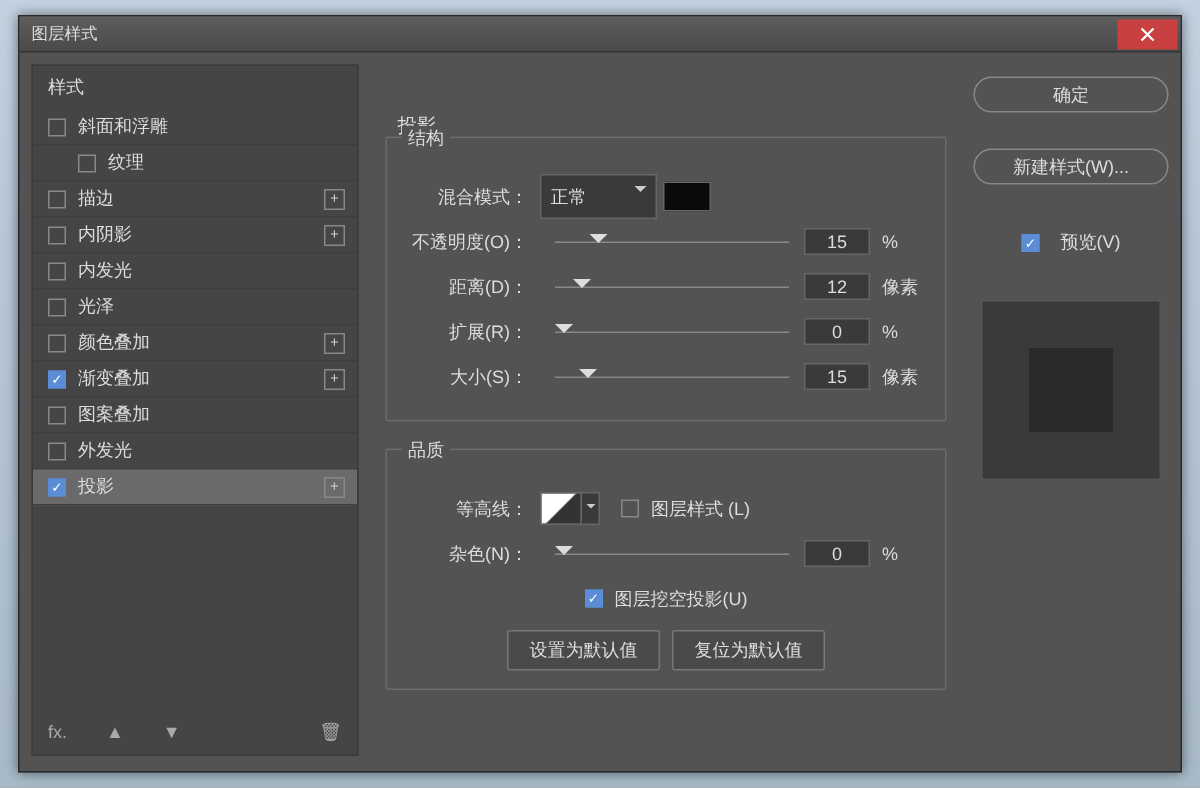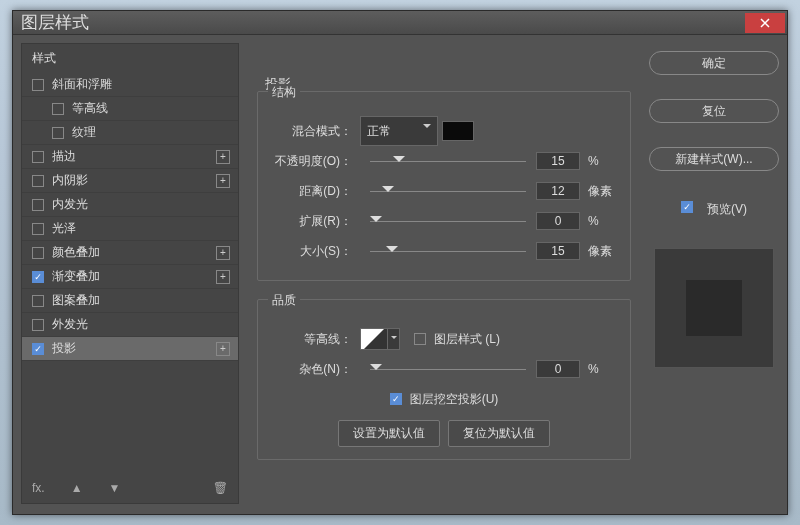--- a/index.html
+++ b/index.html
@@ -1,19 +1,19 @@
 <!DOCTYPE html>
 <html><head>
 <meta charset="utf-8">
 <style>
 *{box-sizing:border-box;margin:0;padding:0;font-family:"Microsoft YaHei",sans-serif;font-size:12px;color:#ddd;user-select:none}
 body{background:linear-gradient(to bottom,#c2d2e0 0%,#b8c8d8 30%,#a8bac8 100%);width:800px;height:525px;overflow:hidden}
 .window{position:absolute;left:12px;top:10px;width:776px;height:505px;background:#535353;border:1px solid #2a2a2a;box-shadow:0 0 8px rgba(0,0,0,.5)}
 .titlebar{height:24px;background:linear-gradient(#5d5d5d,#4a4a4a);display:flex;align-items:center;justify-content:space-between;border-bottom:1px solid #333}
-.title{padding-left:8px;font-size:17px}
+.title{padding-left:8px;font-size:11px}
 .close-btn{width:40px;height:20px;background:#c94040;display:flex;align-items:center;justify-content:center;margin-right:2px;cursor:pointer}
 .close-btn svg{width:10px;height:10px}
 .body{position:absolute;left:8px;top:32px;right:8px;bottom:10px;display:flex;gap:8px}
 .sidebar{width:218px;background:#454545;border:1px solid #3a3a3a;display:flex;flex-direction:column}
 .sb-header{padding:6px 10px;background:#454545}
 .sb-sub{padding:6px 10px;background:#454545;border-bottom:1px solid #3e3e3e}
 .sb-item{height:24px;display:flex;align-items:center;padding:0 8px 0 10px;border-bottom:1px solid #3e3e3e;cursor:pointer}
 .sb-item.indent{padding-left:30px}
 .sb-item.active{background:#6a6a6a}
 .chk{width:12px;height:12px;border:1px solid #888;margin-right:8px;display:flex;align-items:center;justify-content:center}
@@ -38,21 +38,21 @@
 .unit{margin-left:8px;width:30px}
 .dial{width:28px;height:28px;border:1px solid #888;border-radius:50%;position:relative;margin:0 6px;cursor:pointer}
 .dial::after{content:"";position:absolute;left:50%;top:2px;width:1px;height:10px;background:#ccc;transform-origin:bottom;transform:translateX(-50%) rotate(-30deg)}
 .contour{width:28px;height:22px;background:linear-gradient(135deg,#fff 0%,#fff 48%,#333 52%,#333 100%);border:1px solid #666;cursor:pointer}
 .contour-dd{width:12px;height:22px;background:#3a3a3a;border:1px solid #666;border-left:none;display:flex;align-items:center;justify-content:center;cursor:pointer}
 .contour-dd::after{content:"";border:3px solid transparent;border-top-color:#ccc}
 .btn-row{display:flex;gap:8px;justify-content:center;margin-top:8px}
 .btn{padding:4px 14px;background:#4a4a4a;border:1px solid #777;border-radius:2px;cursor:pointer}
 .right{width:130px;display:flex;flex-direction:column;gap:24px;padding-top:8px}
 .rbtn{height:24px;border:1px solid #888;border-radius:12px;display:flex;align-items:center;justify-content:center;background:#535353;cursor:pointer}
-.preview-chk{display:flex;justify-content:center;gap:6px;margin-top:6px}
+.preview-chk{display:flex;align-items:center;justify-content:center;gap:6px;margin-top:6px}
 .preview-box{width:120px;height:120px;background:#3a3a3a;border:1px solid #555;margin:6px auto;display:flex;align-items:center;justify-content:center}
 .preview-inner{width:56px;height:56px;background:#2a2a2a}
 .sect-title{position:absolute;left:18px;top:32px;font-size:13px}
 </style>
 </head>
 <body>
 
 <div class="window">
   <div class="titlebar">
     <div class="title">图层样式</div>
@@ -65,24 +65,20 @@
   <div class="body">
     <div class="sidebar">
       <div class="sb-header">样式</div>
       <div id="sb-list">
           <div class="sb-item">
             <div class="chk"></div>
             <span>斜面和浮雕</span>
           </div>
           <div class="sb-item indent">
             <div class="chk"></div>
-            <span>等高线</span>
-          </div>
-          <div class="sb-item indent">
-            <div class="chk"></div>
             <span>纹理</span>
           </div>
           <div class="sb-item">
             <div class="chk"></div>
             <span>描边</span>
             <div class="plus">+</div>
           </div>
           <div class="sb-item">
             <div class="chk"></div>
             <span>内阴影</span>
@@ -197,21 +193,20 @@
         </div>
         <div class="btn-row">
           <div class="btn">设置为默认值</div>
           <div class="btn">复位为默认值</div>
         </div>
       </div>
     </div>
 
     <div class="right">
       <div class="rbtn">确定</div>
-      <div class="rbtn">复位</div>
       <div class="rbtn">新建样式(W)...</div>
       <div class="preview-chk">
         <div class="chk on"></div>
         <span>预览(V)</span>
       </div>
       <div class="preview-box">
         <div class="preview-inner"></div>
       </div>
     </div>
   </div>

